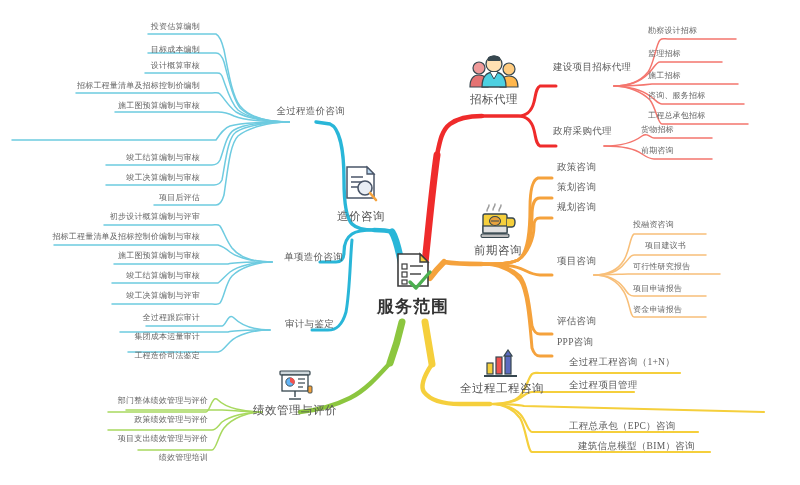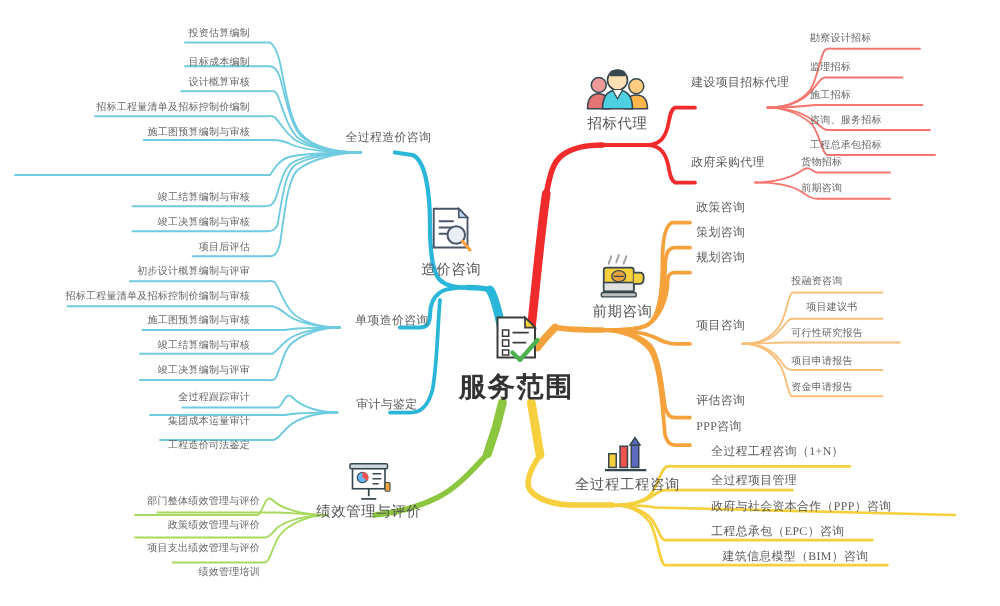--- a/index.html
+++ b/index.html
@@ -23,21 +23,21 @@
     pointer-events: none;
   }
   .node {
     position: absolute;
     white-space: nowrap;
     color: #4a4a4a;
     line-height: 1.25;
   }
   
   .central {
-    font-size: 22px;
+    font-size: 17px;
     font-weight: bold;
     color: #333333;
     letter-spacing: 1px;
     text-align: center;
     transform: translate(-50%, 0);
   }
   .central-icon {
     position: absolute;
     transform: translate(-50%, 0);
   }
@@ -280,17 +280,16 @@
       <rect x="6" y="14" width="6" height="11" fill="#f5cf3c" stroke="#37474f" stroke-width="1.2"></rect>
       <rect x="15" y="8" width="6" height="17" fill="#ef5350" stroke="#37474f" stroke-width="1.2"></rect>
       <rect x="24" y="7" width="6" height="18" fill="#5c6bc0" stroke="#37474f" stroke-width="1.2"></rect>
       <path d="M27,7 L23,7 L27,1 L31,7 L27,7 Z" fill="#5c6bc0" stroke="#37474f" stroke-width="1.2"></path>
       <line x1="3" y1="27" x2="36" y2="27" stroke="#37474f" stroke-width="1.8"></line>
     </svg>
   </div>
   <div class="node lvl1" style="left:502px; top:381px;">全过程工程咨询</div>
   <div class="node lvl2 r" style="left:569px; top:357px;">全过程工程咨询（1+N）</div>
   <div class="node lvl2 r" style="left:569px; top:380px;">全过程项目管理</div>
-  <div class="node lvl2 r" style="left:569px; top:401px;">政府与社会资本合作（PPP）咨询</div>
   <div class="node lvl2 r" style="left:569px; top:421px;">工程总承包（EPC）咨询</div>
   <div class="node lvl2 r" style="left:578px; top:441px;">建筑信息模型（BIM）咨询</div>
 
 </div>
 
 </body></html>

